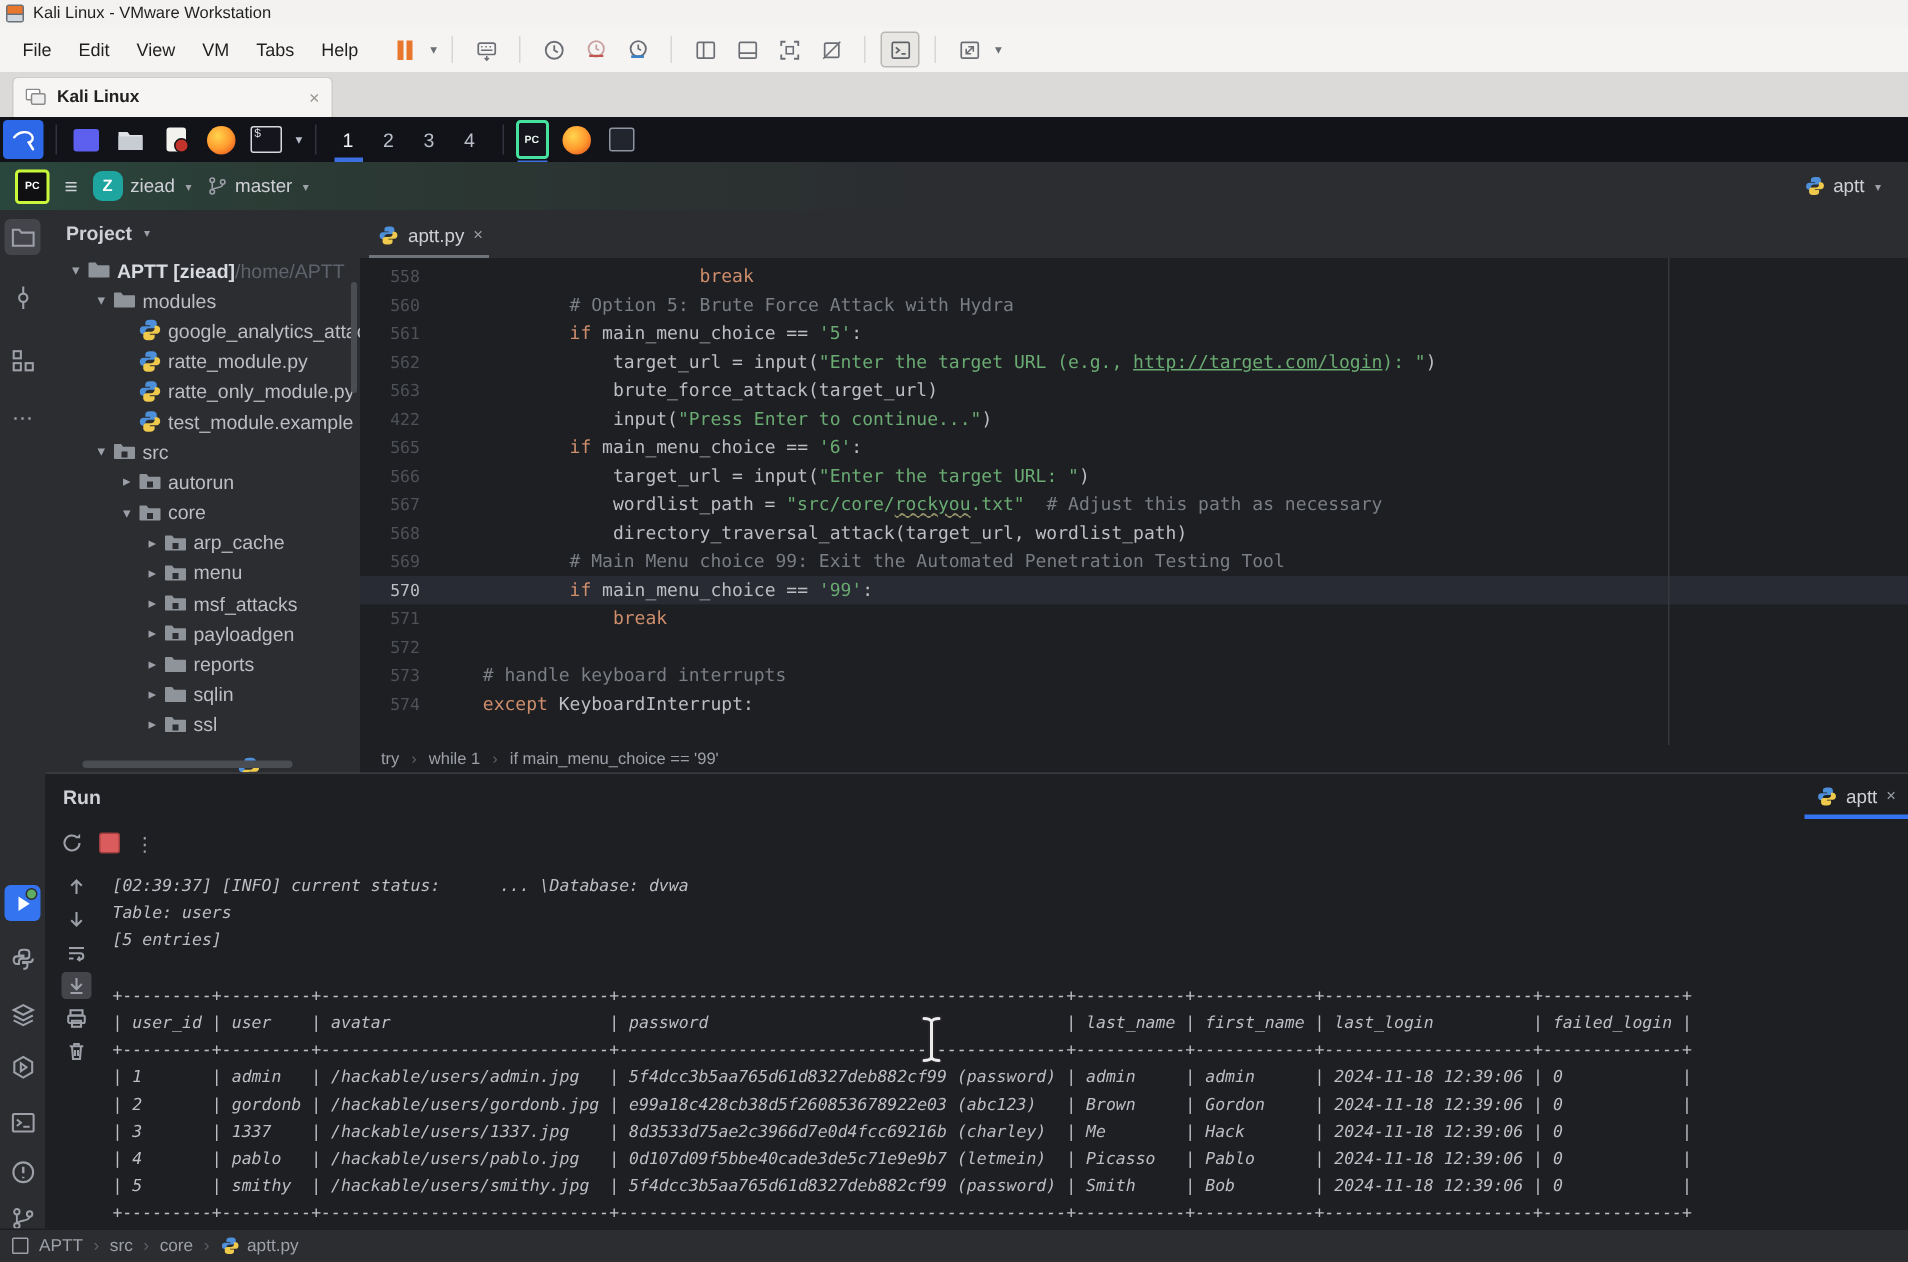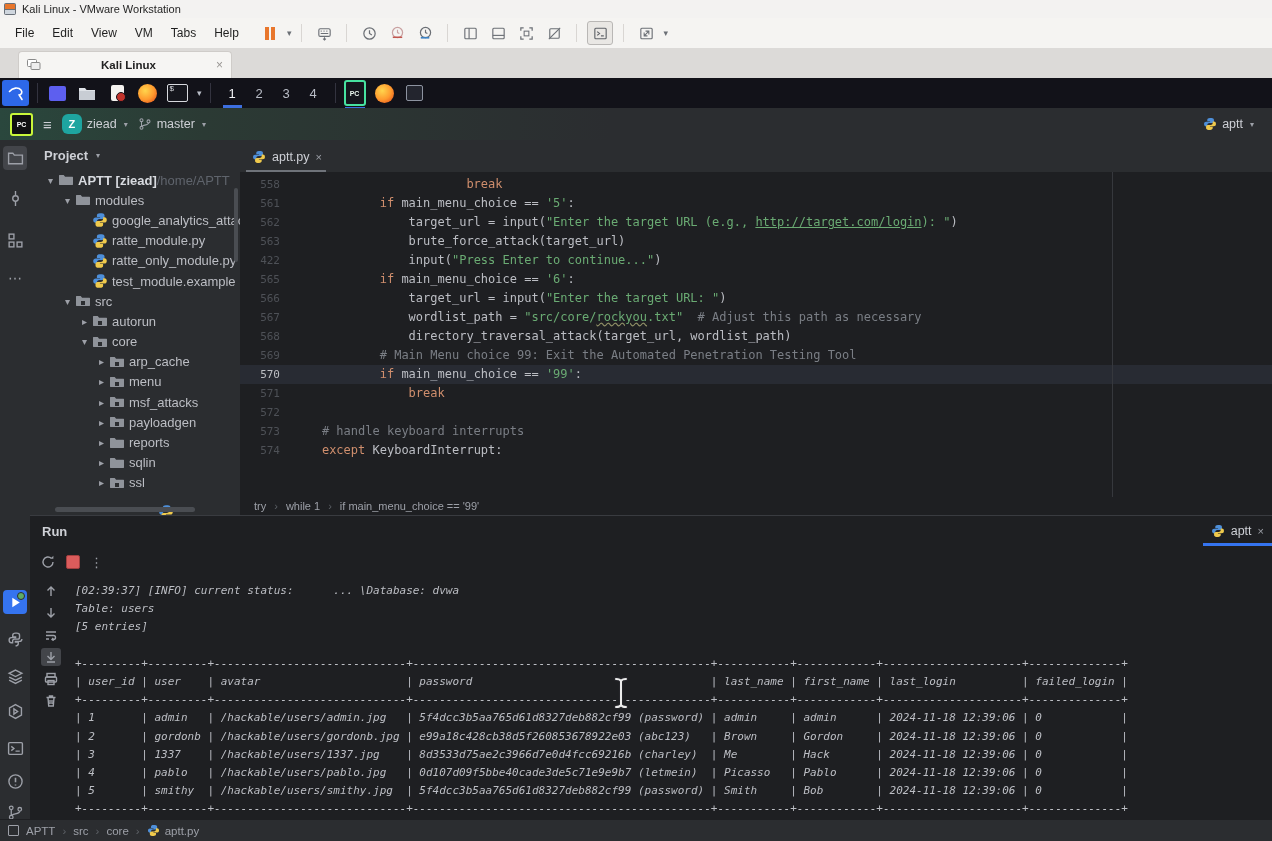--- a/index.html
+++ b/index.html
@@ -21,21 +21,21 @@
   .vm-menu{font-size:12px;color:#1f1f1f;padding:4px 9px;cursor:default;}
   #vm-toolbar{display:flex;align-items:center;margin-left:10px;gap:4px;}
   .tbtn{width:24px;height:22px;display:flex;align-items:center;justify-content:center;border-radius:3px;}
   .tbtn svg{width:17px;height:17px;}
   .pressed{border:1px solid #b9b7b5;background:#e9e7e4;}
   .pause-bar{display:inline-block;width:4px;height:13px;background:#e8762c;margin:0 1px;}
   .caret-d{font-size:9px;color:#6b6f75;margin-left:1px;}
 
   
   #vm-tabbar{top:48px;left:0;right:0;height:30px;background:#dcdad8;display:flex;align-items:flex-end;}
-  #vm-tab{margin-left:18px;height:26px;width:196px;background:#f6f5f3;border:1px solid #cfccc9;border-bottom:none;border-radius:4px 4px 0 0;display:flex;align-items:center;gap:7px;padding:0 8px;text-align:center;}
+  #vm-tab{margin-left:8px;height:26px;width:196px;background:#f6f5f3;border:1px solid #cfccc9;border-bottom:none;border-radius:4px 4px 0 0;display:flex;align-items:center;gap:7px;padding:0 8px;}
   #vm-tab-label{font-size:11.5px;color:#222;font-weight:bold;flex:1;}
   .vm-tab-icon svg{width:14px;height:12px;}
   #vm-tab-close{color:#9a9794;font-size:12px;line-height:1;}
 
   
   #kali-taskbar{top:78px;left:0;right:0;height:30px;background:#121219;display:flex;align-items:center;gap:8px;padding-left:2px;}
   .kt-sep{width:1px;height:20px;background:#33333f;}
   #kali-btn{width:27px;height:26px;background:#2d68e8;border-radius:3px;display:flex;align-items:center;justify-content:center;}
   .kt-ic{width:22px;height:22px;display:flex;align-items:center;justify-content:center;}
   #kt-window{width:17px;height:15px;background:#5d5fef;border-radius:2px;}
@@ -581,20 +581,24 @@
             </span>
           <span id="editor-tab-label">aptt.py</span>
           <span id="editor-tab-close">×</span>
         </div>
       </div>
       <div id="code">
         <div id="code-lines">
             <div class="cl">
               <span class="g">558</span>
               <span class="t"><span>                        </span><span class="tok-k">break</span></span>
+            </div>
+            <div class="cl">
+              <span class="g">560</span>
+              <span class="t"><span>            </span><span class="tok-c"># Option 5: Brute Force Attack with Hydra</span></span>
             </div>
             <div class="cl">
               <span class="g">561</span>
               <span class="t"><span>            </span><span class="tok-k">if</span><span> main_menu_choice == </span><span class="tok-s">'5'</span><span>:</span></span>
             </div>
             <div class="cl">
               <span class="g">562</span>
               <span class="t"><span>                </span><span>target_url = input(</span><span class="tok-s">"Enter the target URL (e.g., </span><span class="tok-u">http://target.com/login</span><span class="tok-s">): "</span><span>)</span></span>
             </div>
             <div class="cl">

